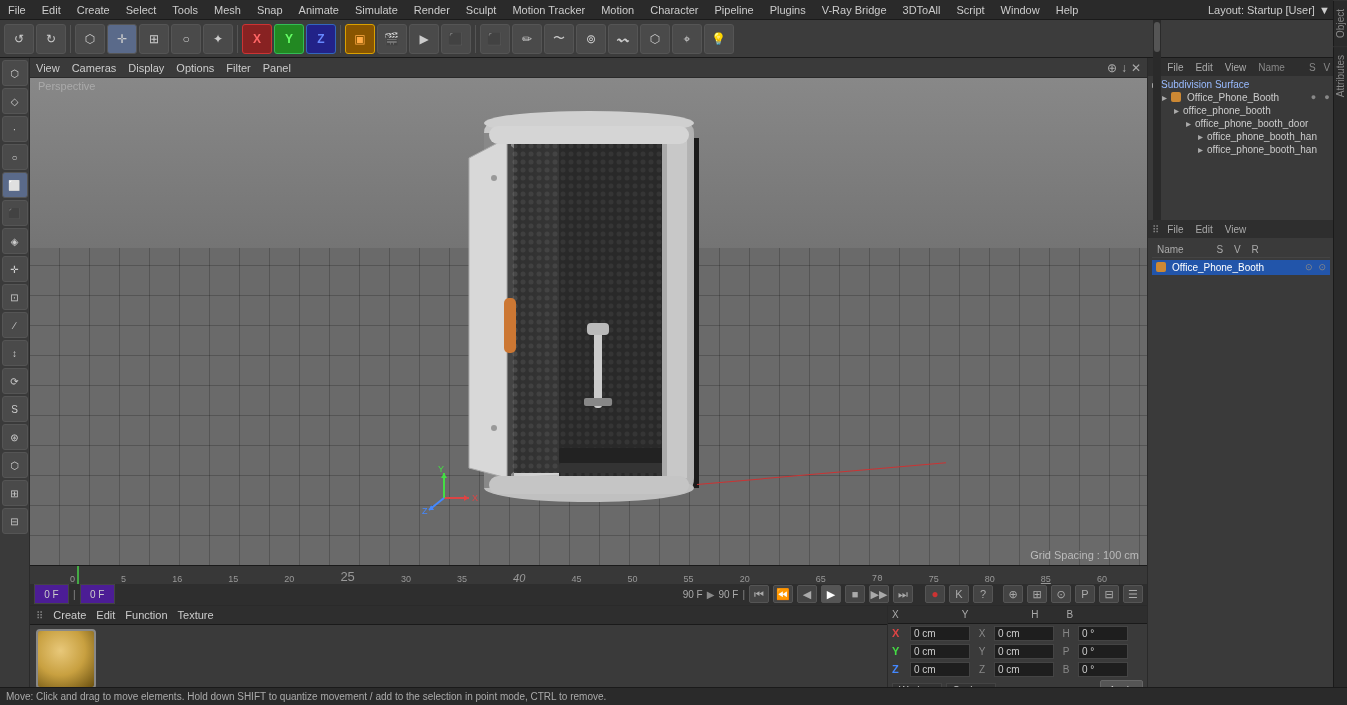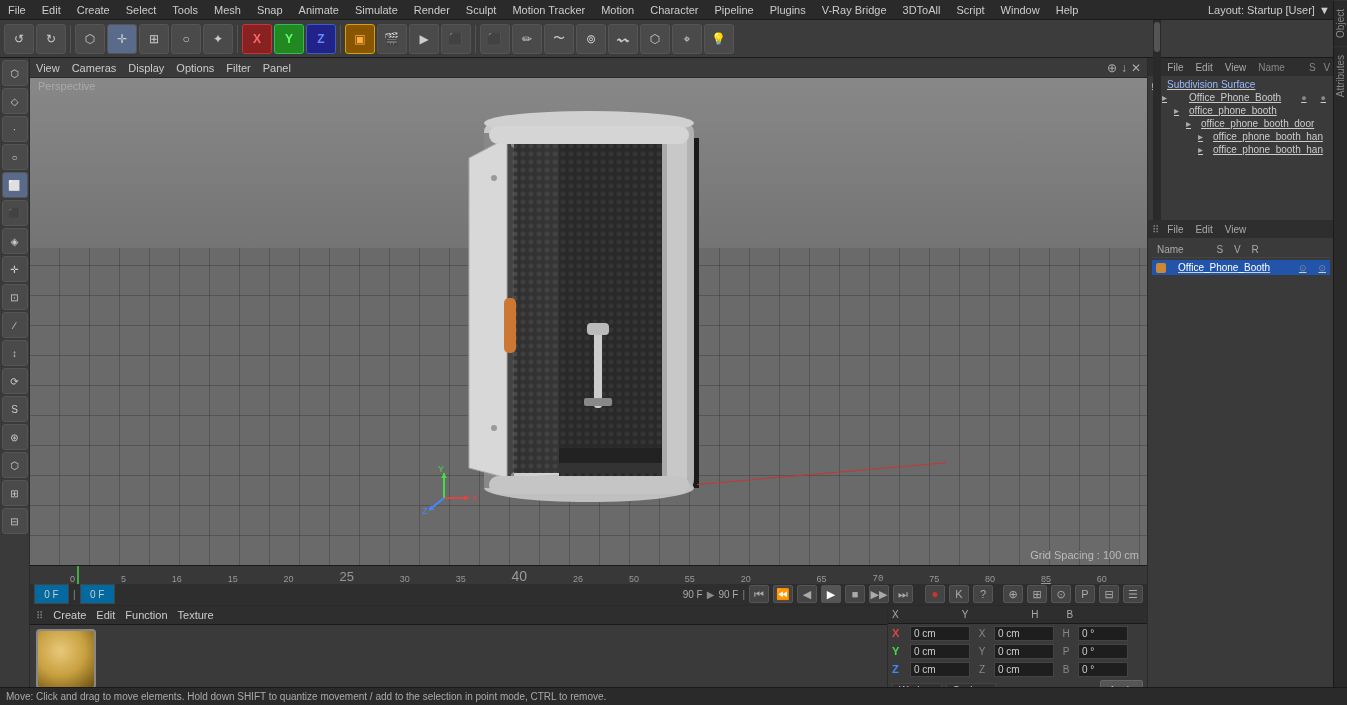--- a/index.html
+++ b/index.html
@@ -46,38 +46,38 @@
     
     #booth-container { position: absolute; top: 20px; left: 50%; transform: translateX(-50%); width: 380px; height: 490px; }
 
     
     #grid-spacing { position: absolute; bottom: 4px; right: 8px; color: #bbb; font-size: 11px; }
 
     
     #timeline { height: 40px; background: #2e2e2e; border-top: 1px solid #1a1a1a; display: flex; flex-direction: column; }
     #timeline-ruler { height: 18px; background: #383838; display: flex; align-items: center; padding: 0 4px; overflow: hidden; position: relative; }
     #timeline-bar { height: 22px; background: #2e2e2e; display: flex; align-items: center; padding: 0 4px; gap: 4px; }
-    .tl-input { width: 40px; height: 20px; background: #0369a1; border: 1px solid #444; color: #ccc; font-size: 10px; text-align: center; }
+    .tl-input { width: 40px; height: 20px; background: #4c1d95; border: 1px solid #444; color: #ccc; font-size: 10px; text-align: center; }
 
     
     #bottom { height: 100px; background: #3a3a3a; border-top: 1px solid #2a2a2a; display: flex; }
     #mat-toolbar { display: flex; align-items: center; height: 20px; background: #2e2e2e; padding: 0 6px; gap: 10px; border-bottom: 1px solid #1a1a1a; }
     .mat-menu { color: #ccc; font-size: 11px; cursor: pointer; }
     #mat-content { display: flex; align-items: center; padding: 6px; gap: 8px; height: 80px; }
     #mat-thumbnail { width: 60px; height: 60px; background: radial-gradient(circle at 40% 35%, #e8c87a, #c8a040, #6a5010); border-radius: 4px; border: 2px solid #888; }
     #mat-label { color: #ccc; font-size: 10px; text-align: center; }
     #status-bar { position: absolute; bottom: 0; left: 0; right: 0; height: 18px; background: #2a2a2a; border-top: 1px solid #1a1a1a; display: flex; align-items: center; padding: 0 6px; color: #aaa; font-size: 10px; }
 
     
     #right-panel { width: 200px; background: #3a3a3a; display: flex; flex-direction: column; border-left: 1px solid #2a2a2a; }
     #right-top { flex: 1; border-bottom: 1px solid #2a2a2a; overflow: hidden; }
     #right-top-header { height: 18px; background: #2e2e2e; display: flex; align-items: center; padding: 0 4px; gap: 4px; }
     .rtab { font-size: 10px; color: #aaa; padding: 0 4px; cursor: pointer; }
     #scene-tree { padding: 2px; }
-    .tree-item { display: flex; align-items: center; gap: 10px; padding: 1px 2px; font-size: 11px; color: #ccc; cursor: pointer; text-decoration: underline; }
+    .tree-item { display: flex; gap: 4px; padding: 1px 2px; font-size: 11px; color: #ccc; cursor: pointer; }
     .tree-item.selected { background: #2255aa; }
     .tree-indent-1 { padding-left: 12px; }
     .tree-indent-2 { padding-left: 24px; }
     .tree-indent-3 { padding-left: 36px; }
     .tree-indent-4 { padding-left: 48px; }
     .tree-icon { font-size: 10px; color: #aaa; }
 
     
     #right-bottom { height: 200px; background: #3a3a3a; }
     #right-bottom-header { height: 18px; background: #2e2e2e; display: flex; align-items: center; padding: 0 4px; gap: 4px; }
@@ -308,22 +308,22 @@
         <div style="position:absolute;left:0;right:0;top:0;bottom:0;display:flex;align-items:flex-end;padding:0 40px;">
           <div style="flex:1;display:flex;justify-content:space-between;align-items:flex-end;">
             <span style="font-size:9px;color:#999;">0</span>
             <span style="font-size:9px;color:#999;">5</span>
             <span style="font-size:9px;color:#999;">16</span>
             <span style="font-size:9px;color:#999;">15</span>
             <span style="font-size:9px;color:#999;">20</span>
             <span style="font-size:13px;color:#999;">25</span>
             <span style="font-size:9px;color:#999;">30</span>
             <span style="font-size:9px;color:#999;">35</span>
-            <span style="font-size:14px;color:#999;">40</span>
-            <span style="font-size:9px;color:#999;">26</span>
+            <span style="font-size:11px;color:#999;font-style:italic;">40</span>
+            <span style="font-size:9px;color:#999;">45</span>
             <span style="font-size:9px;color:#999;">50</span>
             <span style="font-size:9px;color:#999;">55</span>
             <span style="font-size:9px;color:#999;">20</span>
             <span style="font-size:9px;color:#999;margin-left:20px;">65</span>
             <span style="font-size:9px;color:#999;font-family:Liberation Mono, monospace;">70</span>
             <span style="font-size:9px;color:#999;">75</span>
             <span style="font-size:9px;color:#999;">80</span>
             <span style="font-size:9px;color:#999;text-decoration:underline;">85</span>
             <span style="font-size:9px;color:#999;">60</span>
           </div>

